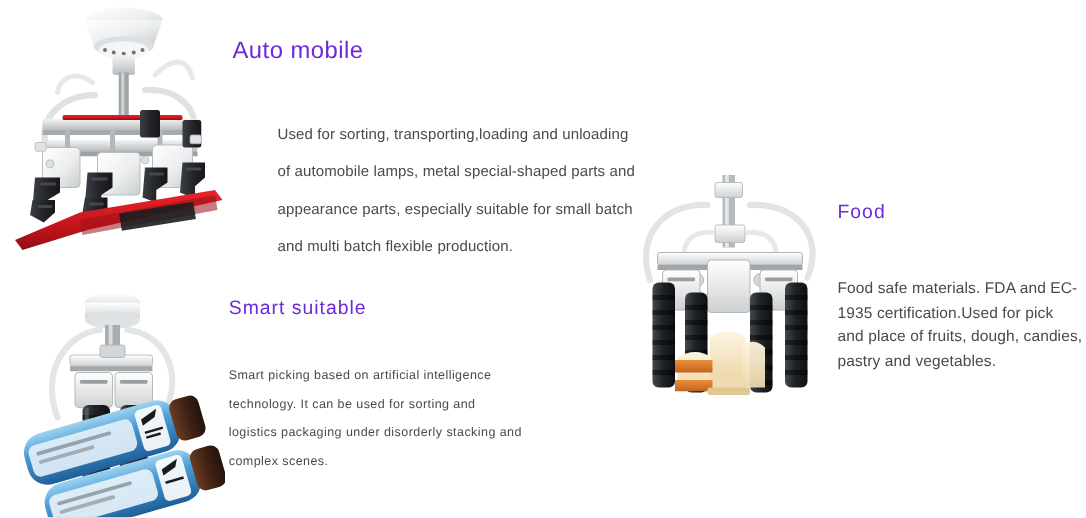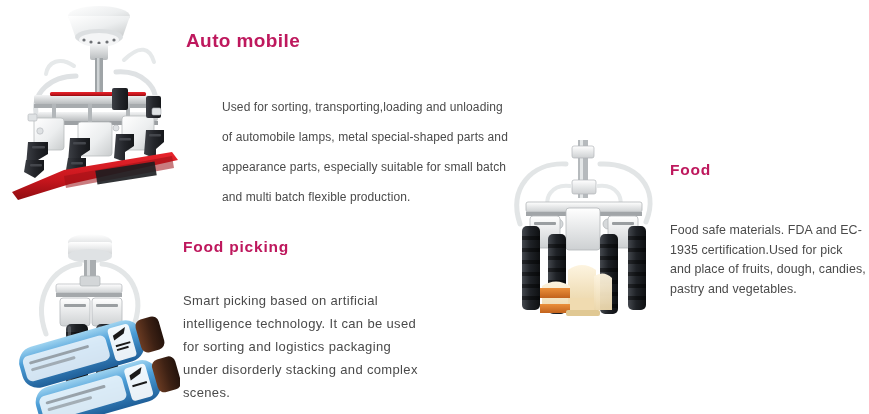--- a/index.html
+++ b/index.html
@@ -17,22 +17,22 @@
   }
   .page {
     position: absolute;
     inset: 0;
     background: #ffffff;
   }
 
   
   .section-heading {
     position: absolute;
-    font-weight: bold;
-    color: #be185d;
+    font-weight: normal;
+    color: #6d28d9;
     letter-spacing: 0.2px;
     white-space: nowrap;
   }
   .body-text {
     position: absolute;
     color: #4a4a4a;
     font-weight: normal;
   }
 
   
@@ -56,21 +56,21 @@
   #smart-heading {
     left: 183px;
     top: 238px;
     font-size: 15.5px;
     letter-spacing: 0.8px;
   }
   #smart-body {
     left: 183px;
     top: 289px;
     width: 235px;
-    font-size: 13px;
+    font-size: 10px;
     line-height: 23px;
     letter-spacing: 0.35px;
   }
 
   
   #food-heading {
     left: 670px;
     top: 149px;
     font-size: 15.5px;
     letter-spacing: 0.8px;
@@ -376,19 +376,19 @@
       <path d="M44 158 h30 v10 h-30 z" fill="url(#crust)"></path>
       <path d="M44 174 h30 v9 h-30 z" fill="url(#crust)"></path>
       <path d="M98 146 q10 -6 18 2 v32 h-18 z" fill="url(#crumb)" opacity="0.95"></path>
       <rect x="70" y="180" width="34" height="6" rx="2" fill="#e0c893"></rect>
     </svg>
   </div>
 
   <div class="section-heading" id="auto-heading">Auto mobile</div>
   <div class="body-text" id="auto-body">Used for sorting, transporting,loading and unloading of automobile lamps, metal special-shaped parts and appearance parts, especially suitable for small batch and multi batch flexible production.</div>
 
-  <div class="section-heading" id="smart-heading">Food picking</div>
+  <div class="section-heading" id="smart-heading">Smart suitable</div>
   <div class="body-text" id="smart-body">Smart picking based on artificial intelligence technology. It can be used for sorting and logistics packaging under disorderly stacking and complex scenes.</div>
 
   <div class="section-heading" id="food-heading">Food</div>
   <div class="body-text" id="food-body">Food safe materials. FDA and EC-1935 certification.Used for pick and place of fruits, dough, candies, pastry and vegetables.</div>
 
 </div>
 
 </body></html>

